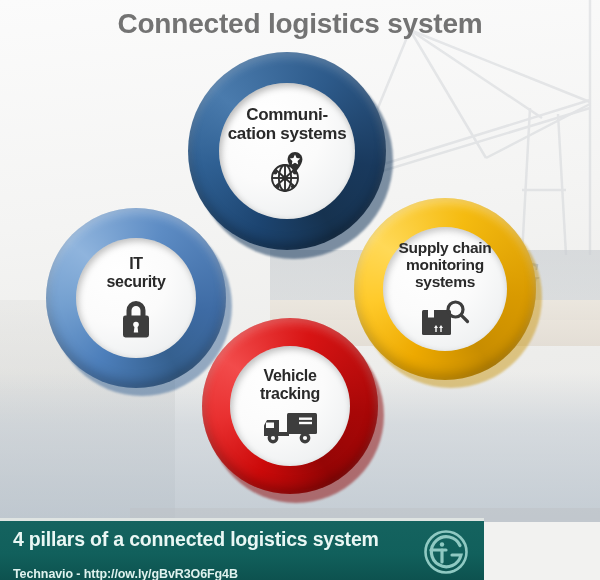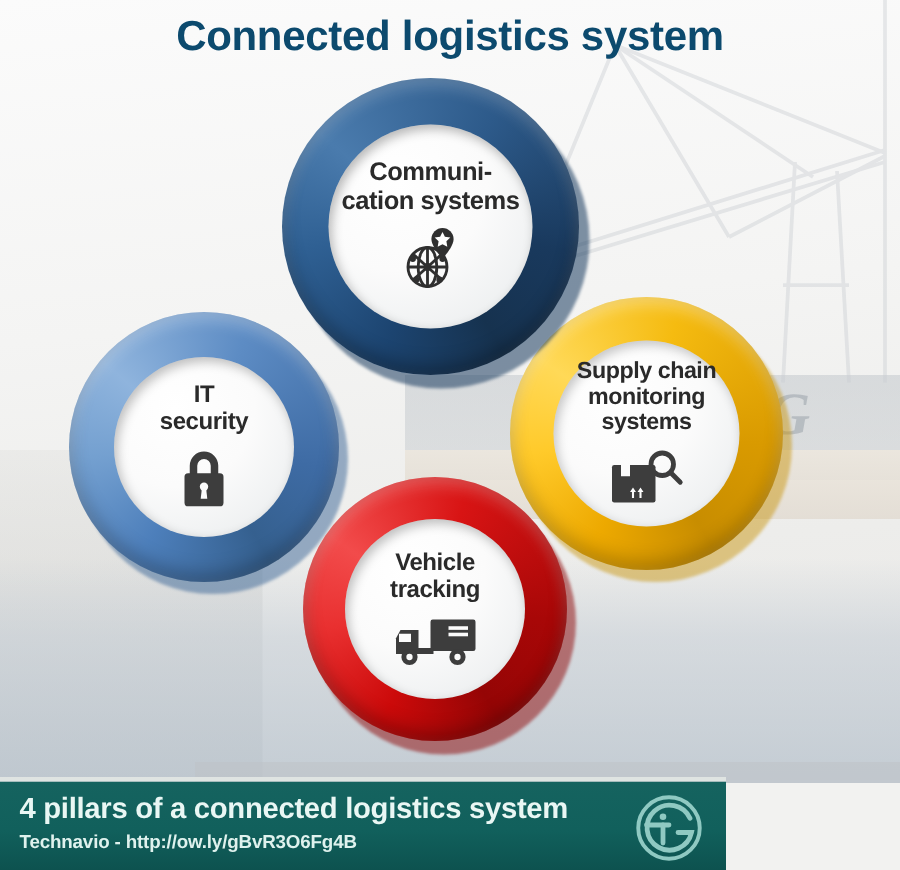--- a/index.html
+++ b/index.html
@@ -47,21 +47,21 @@
   }
   .bg-strip {
     position: absolute; left: 130px; bottom: 58px; width: 470px; height: 14px;
     background: rgba(190,194,198,0.5);
   }
 
   
   .title {
     position: absolute; left: 0; top: 8px; width: 600px;
     text-align: center;
-    font-size: 28px; font-weight: bold; color: #0c4a6e;
+    font-size: 28px; font-weight: bold; color: #737373;
     letter-spacing: -0.2px;
   }
 
   
   .ring {
     position: absolute;
     border-radius: 50%;
     display: flex; align-items: center; justify-content: center;
   }
   .ring .shadowdisc {
@@ -106,21 +106,21 @@
     background: #3a6596; transform: translate(6px, 8px); opacity: 0.5;
   }
   #ring-security .torus {
     background: conic-gradient(from 210deg, #4d7fbb 0deg, #74a0d0 55deg, #8fb4dd 100deg, #5d8cc4 170deg, #3e6ba4 250deg, #35608f 300deg, #4d7fbb 360deg);
     box-shadow: inset 0 -6px 12px rgba(0,0,0,0.26), inset 0 5px 10px rgba(255,255,255,0.3);
   }
   #ring-security .hole { left: 30px; top: 30px; width: 120px; height: 120px; box-shadow: inset 2px 3px 7px rgba(0,0,0,0.25); }
   #ring-security .ring-label { font-size: 16px; }
 
   
-  #ring-supply { left: 340px; top: 198px; width: 182px; height: 182px; z-index: 3; text-decoration: underline; }
+  #ring-supply { left: 354px; top: 198px; width: 182px; height: 182px; z-index: 3; text-decoration: underline; }
   #ring-supply .shadowdisc {
     background: #c79000; transform: translate(6px, 8px); opacity: 0.45;
   }
   #ring-supply .torus {
     background: conic-gradient(from 205deg, #eda900 0deg, #ffca2a 55deg, #ffd957 100deg, #f5bb10 170deg, #d99a00 250deg, #c88d00 305deg, #eda900 360deg);
     box-shadow: inset 0 -6px 12px rgba(0,0,0,0.22), inset 0 5px 10px rgba(255,255,255,0.35);
   }
   #ring-supply .hole { left: 29px; top: 29px; width: 124px; height: 124px; box-shadow: inset 2px 3px 7px rgba(0,0,0,0.22); }
   #ring-supply .ring-label { font-size: 15.5px; }
 
@@ -141,21 +141,21 @@
     position: absolute; left: 0; bottom: 0; width: 484px; height: 62px;
     background: linear-gradient(180deg, #15635f 0%, #11605c 55%, #0d524f 100%);
     border-top: 3px solid #dfe4e2;
   }
   .footer-texts { position: absolute; left: 13px; top: 7px; }
   .footer-title {
     font-size: 19.5px; font-weight: bold; color: #e9f7f4;
     letter-spacing: -0.2px;
   }
   .footer-sub {
-    margin-top: 3px;
+    margin-top: 16px;
     font-size: 12.5px; font-weight: bold; color: #dff2ee;
     letter-spacing: -0.1px;
   }
   .footer-logo { position: absolute; right: 14px; top: 7px; width: 48px; height: 48px; }
 </style>
 </head>
 <body>
 
 <div id="infographic">
 

